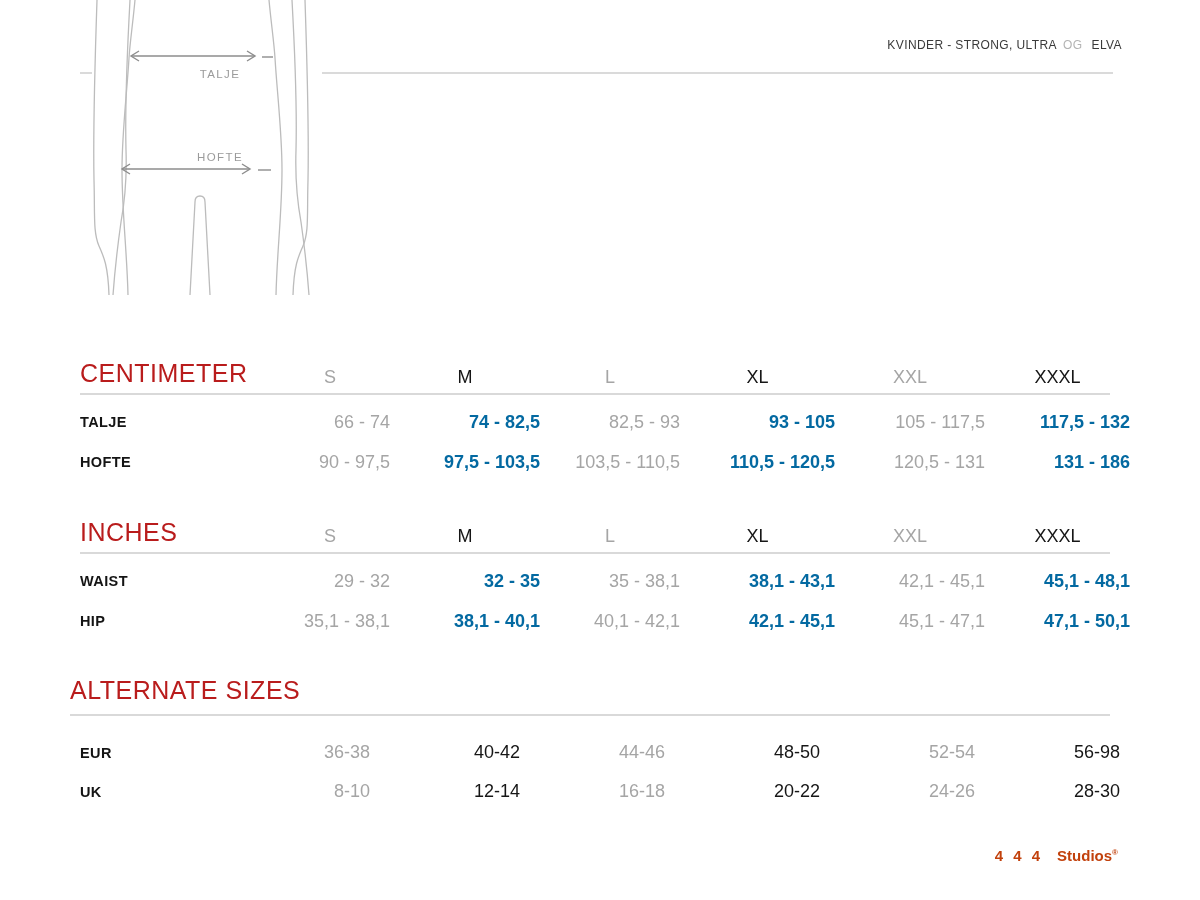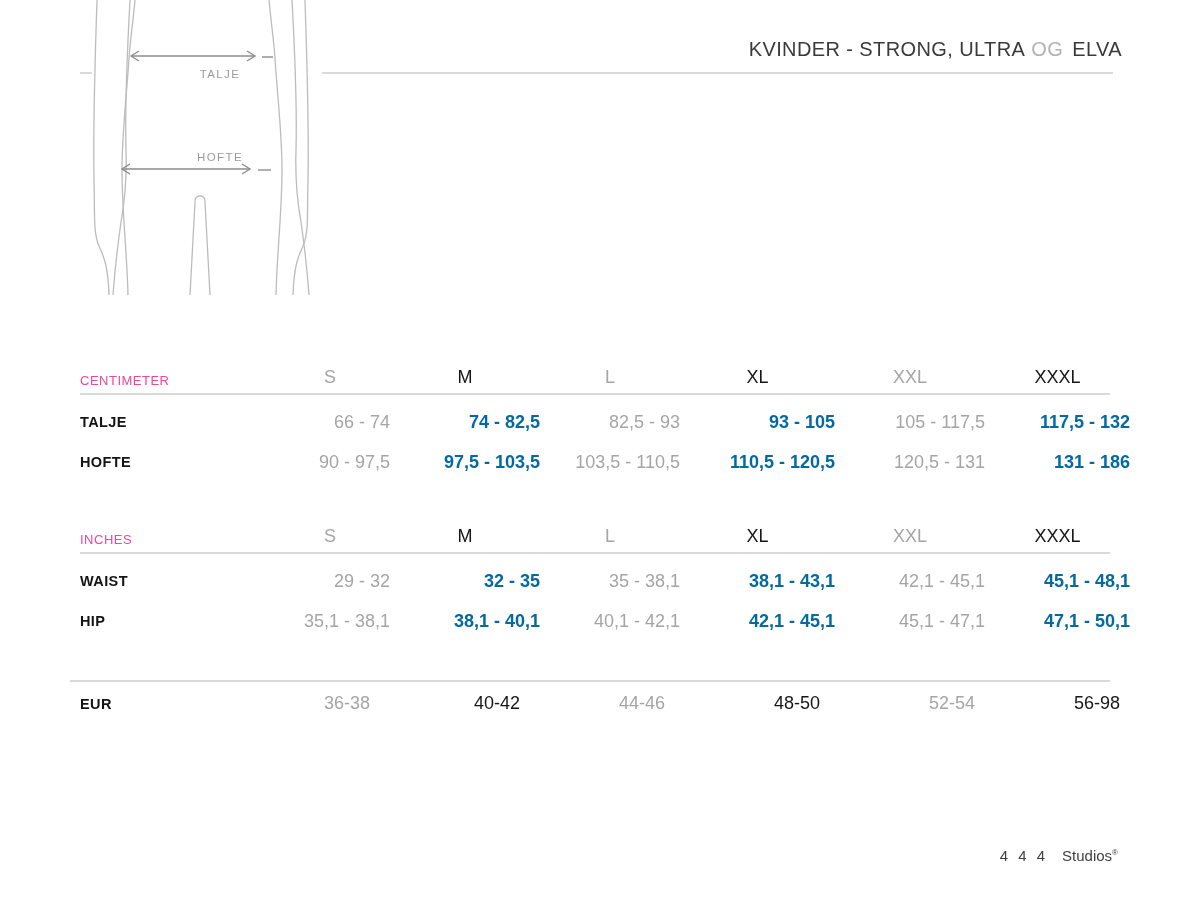--- a/index.html
+++ b/index.html
@@ -1,56 +1,56 @@
 <!DOCTYPE html>
 <html><head>
 <meta charset="utf-8">
 <style>
   * { margin:0; padding:0; box-sizing:border-box; }
   html,body { width:1200px; height:900px; background:#ffffff; overflow:hidden; }
   body { font-family:"Liberation Sans", sans-serif; color:#1c1c1c; }
   .page { position:relative; width:1200px; height:900px; background:#fff; }
 
   
-  .doc-header { position:absolute; top:38px; right:78px; font-size:20px; letter-spacing:0.4px; color:#3a3a3a; z-index:3; }
+  .doc-header { position:absolute; top:38px; right:78px; font-size:12px; letter-spacing:0.4px; color:#3a3a3a; z-index:3; }
   .doc-header .muted-word { color:#b3b3b3; margin:0 5px 0 6px; }
   .doc-header .last-word { margin-left:4px; }
   .top-rule { position:absolute; top:72px; left:80px; width:1033px; height:2px; background:#dadada; z-index:1; }
 
   
   .figure { position:absolute; left:92px; top:0; width:230px; height:295px; background:#ffffff; z-index:2; }
   .figure svg { display:block; width:230px; height:295px; }
   .figure path.body { stroke:#bcbcbc; stroke-width:1.3; fill:none; }
   .figure .arrow { stroke:#8d8d8d; stroke-width:1.4; fill:none; }
   .figure text { font-family:"Liberation Sans", sans-serif; font-size:11.5px; letter-spacing:1.4px; fill:#9b9b9b; }
 
   
   .sizing-table { position:absolute; left:80px; width:1060px; }
   .grid7 { display:grid; grid-template-columns:190px 120px 150px 140px 155px 150px 145px; }
   .alt-grid7 { display:grid; grid-template-columns:200px 100px 150px 145px 155px 155px 145px; }
   .t-head { align-items:end; height:34px; }
-  .t-heading { font-size:13px; letter-spacing:0.5px; color:#ec4899; }
+  .t-heading { font-size:25px; letter-spacing:0.5px; color:#b91c1c; }
   .t-size { text-align:center; font-size:18px; }
   .t-rule { height:2px; background:#d9d9d9; width:1030px; margin-top:5px; }
   .t-rows { padding-top:7px; }
   .t-row { align-items:center; height:40px; }
   .t-label { font-size:14.5px; font-weight:bold; letter-spacing:0.4px; color:#141414; }
   .t-val { text-align:right; font-size:18px; }
   .muted { color:#a5a5a5; font-weight:400; }
   .dark { color:#161616; }
   .strong { color:#0369a1; font-weight:700; }
 
   .alt-table { position:absolute; left:70px; width:1060px; }
   .alt-table .t-rule { width:1040px; margin-top:4px; }
   .alt-table .t-label { padding-left:10px; }
-  .alt-table .t-rows { padding-top:2px; }
+  .alt-table .t-rows { padding-top:17px; }
   .alt-table .t-row { height:39px; }
 
   
-  .footer-brand { position:absolute; top:847px; right:82px; font-size:15px; font-weight:normal; color:#404040; z-index:3; }
+  .footer-brand { position:absolute; top:847px; right:82px; font-size:15px; font-weight:bold; color:#c2410c; z-index:3; }
   .footer-brand .numbers { letter-spacing:3px; margin-right:14px; }
   .footer-brand sup { font-size:8px; }
 </style>
 </head>
 <body>
 
 <div class="page">
 
   <div class="doc-header">
     <span>KVINDER - STRONG, ULTRA</span><span class="muted-word">OG</span><span class="last-word">ELVA</span>
@@ -146,31 +146,43 @@
         <div class="t-val strong">38,1 - 40,1</div>
         <div class="t-val muted">40,1 - 42,1</div>
         <div class="t-val strong">42,1 - 45,1</div>
         <div class="t-val muted">45,1 - 47,1</div>
         <div class="t-val strong">47,1 - 50,1</div>
       </div>
     </div>
   </section>
 
   <section class="alt-table" style="top:676px">
+    <div class="t-head">
+      <div class="t-heading">ALTERNATE SIZES</div>
+    </div>
     <div class="t-rule"></div>
     <div class="t-rows">
       <div class="t-row alt-grid7">
         <div class="t-label">EUR</div>
         <div class="t-val muted">36-38</div>
         <div class="t-val dark">40-42</div>
         <div class="t-val muted">44-46</div>
         <div class="t-val dark">48-50</div>
         <div class="t-val muted">52-54</div>
         <div class="t-val dark">56-98</div>
       </div>
+      <div class="t-row alt-grid7">
+        <div class="t-label">UK</div>
+        <div class="t-val muted">8-10</div>
+        <div class="t-val dark">12-14</div>
+        <div class="t-val muted">16-18</div>
+        <div class="t-val dark">20-22</div>
+        <div class="t-val muted">24-26</div>
+        <div class="t-val dark">28-30</div>
+      </div>
     </div>
   </section>
 
   <div class="footer-brand">
     <span class="numbers">4 4 4</span><span>Studios</span><sup>®</sup>
   </div>
 
 </div>
 
 </body></html>

